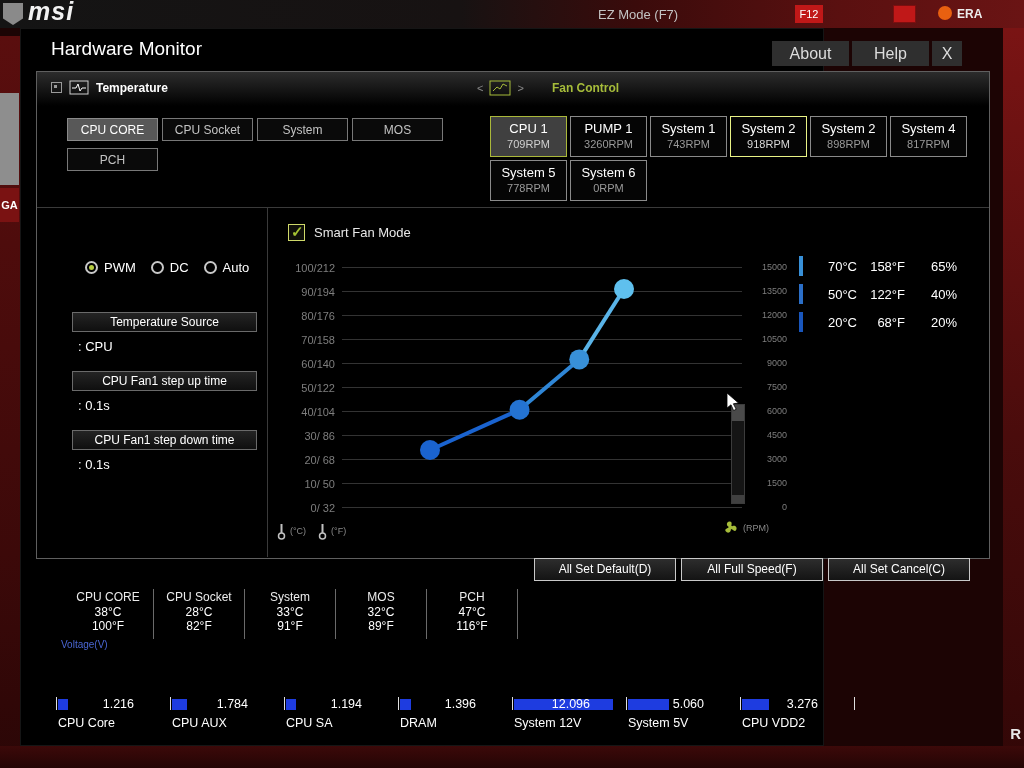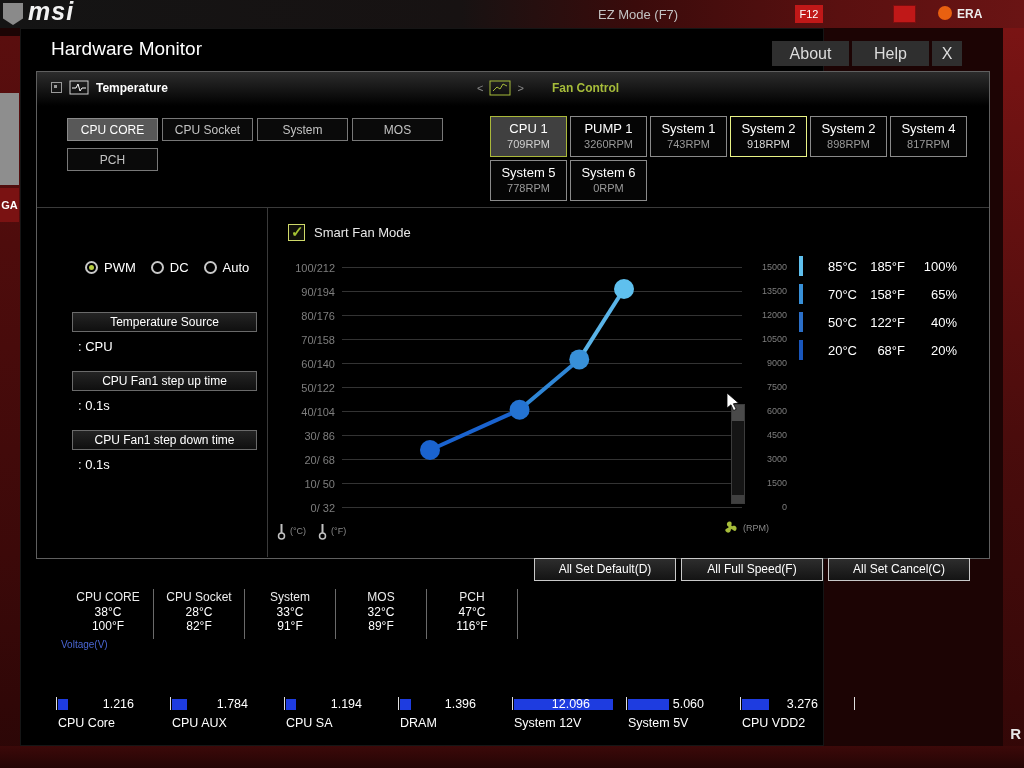--- a/index.html
+++ b/index.html
@@ -302,26 +302,20 @@
           <line x1="177.55" y1="142.75" x2="237.25" y2="92.4375" stroke="#2f86d6" stroke-width="4"></line>
           <line x1="237.25" y1="92.4375" x2="282.025" y2="21.99999999999997" stroke="#5ab4e8" stroke-width="4"></line>
           <circle cx="88" cy="183" r="10" fill="#1a63cf"></circle>
           <circle cx="177.55" cy="142.75" r="10" fill="#2473d2"></circle>
           <circle cx="237.25" cy="92.4375" r="10" fill="#3890d8"></circle>
           <circle cx="282.025" cy="21.99999999999997" r="10" fill="#5fc0ee"></circle>
         </svg>
       </div>
     <div id="legend">
         <div class="leg-row">
-          <span class="leg-bar" style="background: rgb(95, 192, 238);"></span>
-          <span class="leg-c">85°C</span>
-          <span class="leg-f">185°F</span>
-          <span class="leg-pct">100%</span>
-        </div>
-        <div class="leg-row">
           <span class="leg-bar" style="background: rgb(56, 144, 216);"></span>
           <span class="leg-c">70°C</span>
           <span class="leg-f">158°F</span>
           <span class="leg-pct">65%</span>
         </div>
         <div class="leg-row">
           <span class="leg-bar" style="background: rgb(43, 111, 200);"></span>
           <span class="leg-c">50°C</span>
           <span class="leg-f">122°F</span>
           <span class="leg-pct">40%</span>

